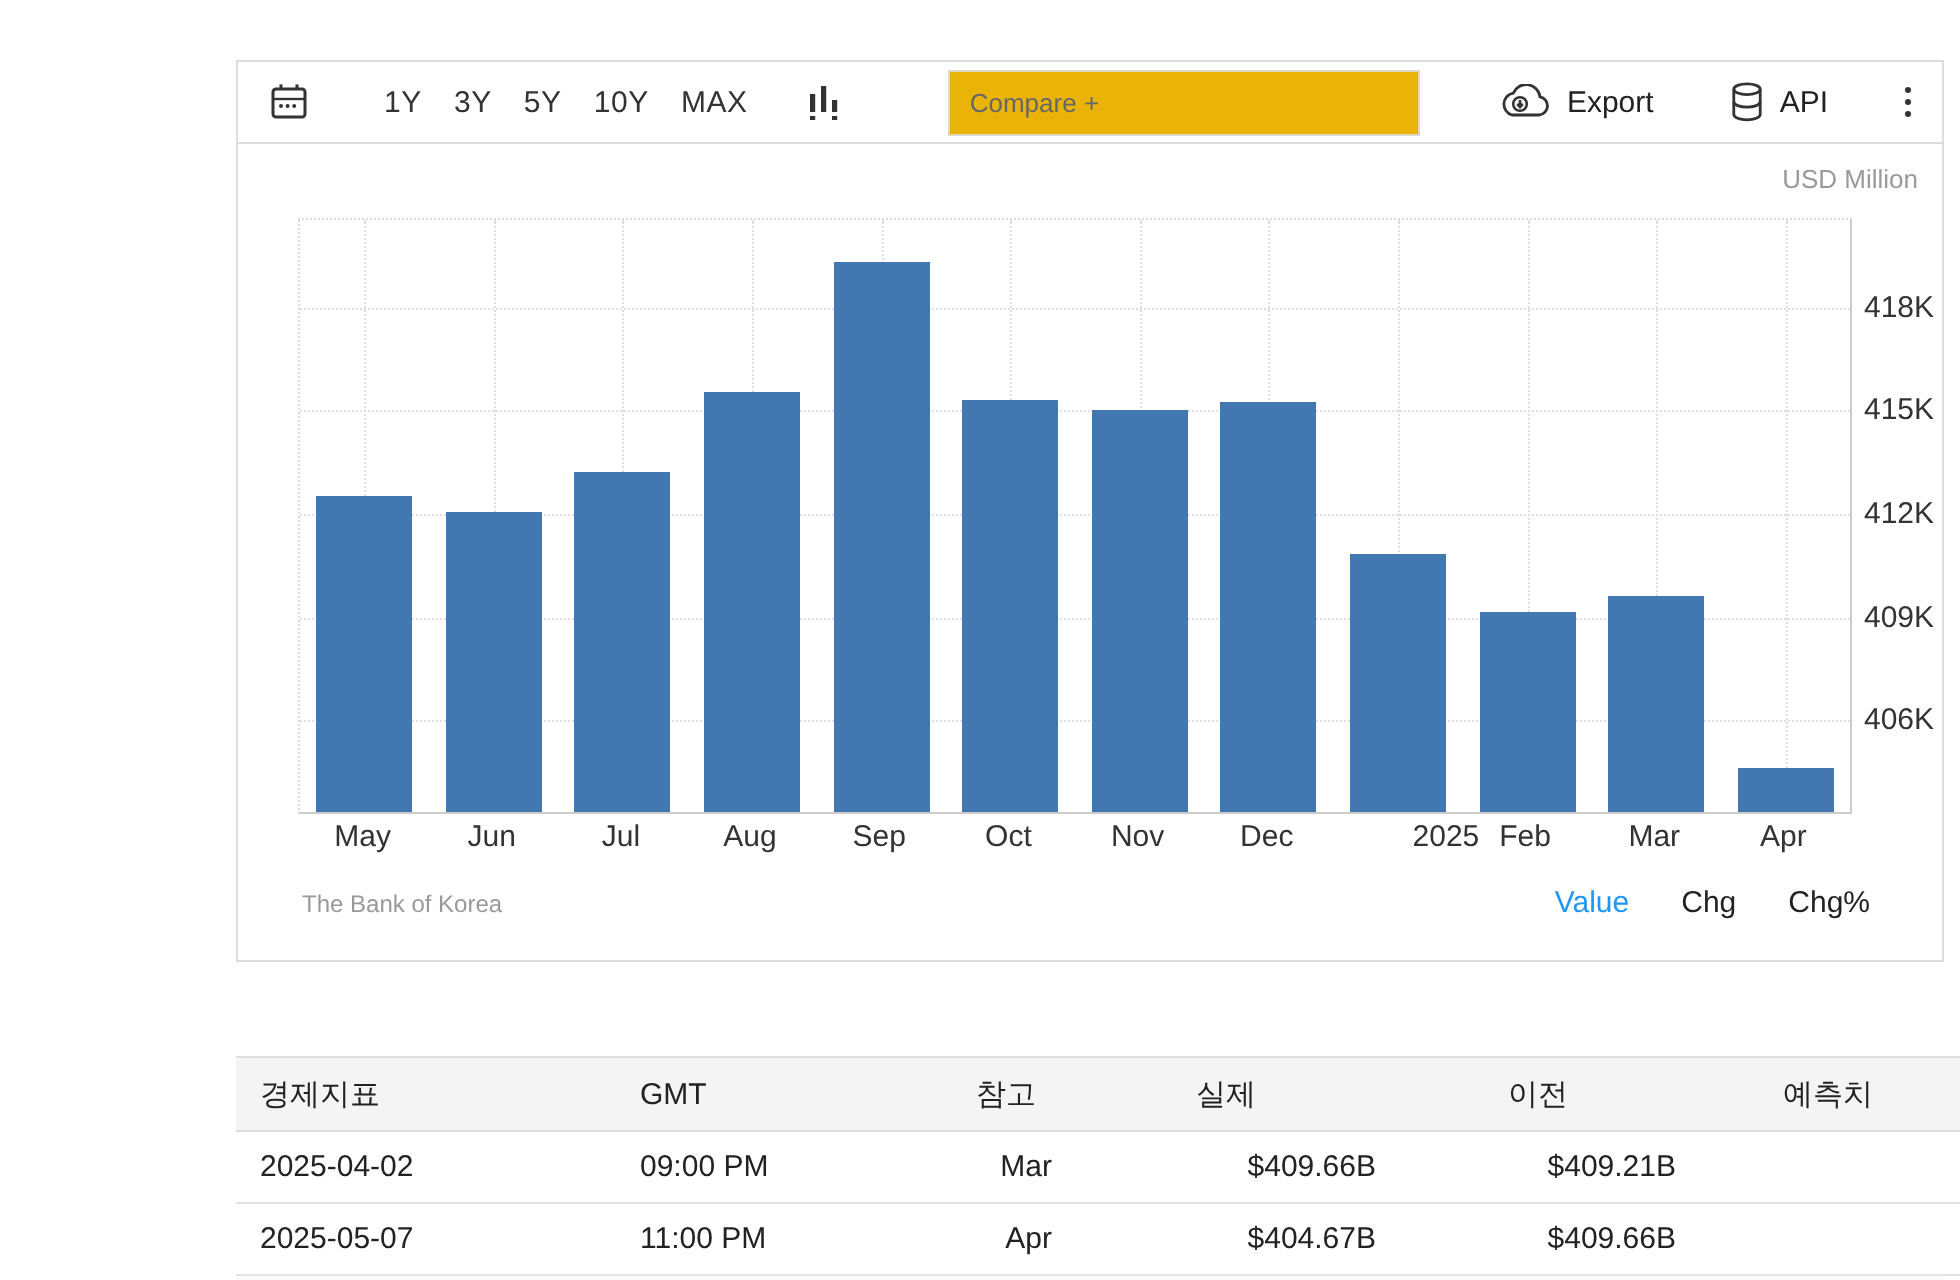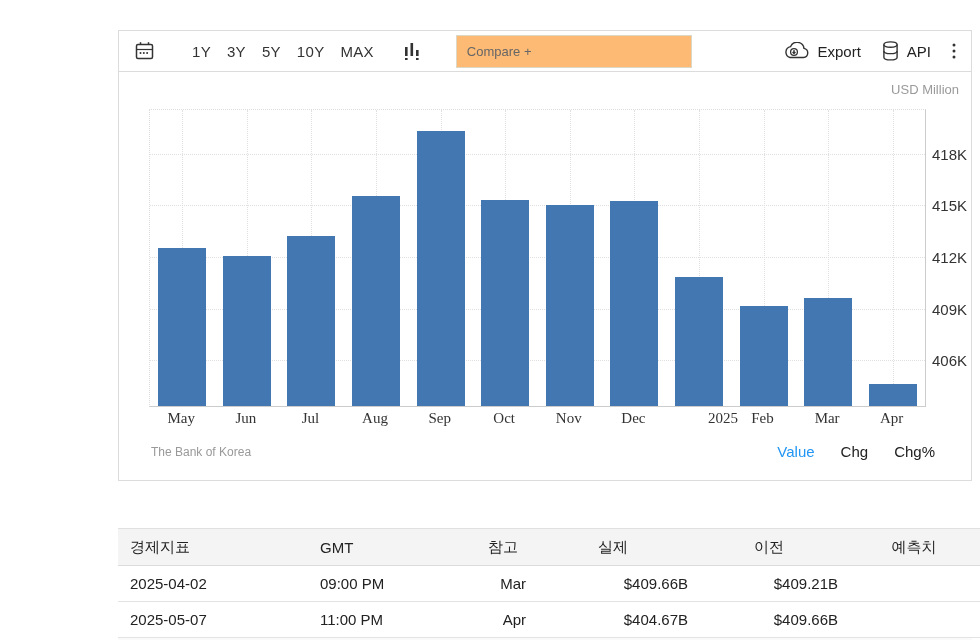--- a/index.html
+++ b/index.html
@@ -9,39 +9,39 @@
   .panel{position:absolute;left:118px;top:30px;width:854px;height:451px;
     border:1px solid #dcdcdc;box-sizing:border-box;background:#fff;}
   
   .toolbar{height:41px;border-bottom:1px solid #dcdcdc;box-sizing:border-box;
     display:flex;align-items:center;padding:0 14px;}
   .icon-btn{background:none;border:none;padding:0;display:flex;align-items:center;cursor:pointer;}
   .ranges{display:flex;gap:16px;margin-left:36px;justify-content:center;}
   .range-btn{background:none;border:none;padding:0;font-size:15px;color:#333;cursor:pointer;
     font-family:inherit;letter-spacing:.3px;}
   .charttype{margin-left:28px;}
-  .compare{margin-left:34px;width:236px;height:33px;border:1px solid #ddd7c6;box-sizing:border-box;
-    font-size:13px;color:#555;padding:0 10px;outline:none;font-family:inherit;background:#fdba74;}
+  .compare{margin-left:52px;width:236px;height:33px;border:1px solid #ddd7c6;box-sizing:border-box;
+    font-size:13px;color:#555;padding:0 10px;outline:none;font-family:inherit;background:#eab308;}
   .compare::placeholder{color:#666;opacity:1;}
-  .tb-right{margin-left:auto;display:flex;align-items:center;gap:20px;}
+  .tb-right{margin-left:auto;display:flex;align-items:center;gap:37px;}
   .tb-item{background:none;border:none;display:flex;align-items:center;gap:7px;cursor:pointer;
     font-size:15px;color:#222;font-family:inherit;padding:0;}
   
   .chart-area{position:relative;height:408px;}
   .unit-label{position:absolute;top:10px;right:12px;font-size:13px;color:#9a9a9a;}
   .plot{position:absolute;left:30px;top:37px;width:775px;height:296px;box-sizing:content-box;
     border-top:1px dotted #ddd;border-left:1px dotted #ddd;
     border-right:1px solid #ccc;border-bottom:1px solid #ccc;}
   .gridline-h{position:absolute;left:0;right:0;height:0;border-top:1px dotted #e0e0e0;}
   .gridline-v{position:absolute;top:0;bottom:0;width:0;border-left:1px dotted #e0e0e0;}
   .bar{position:absolute;bottom:0;width:48px;transform:translateX(-50%);}
   .y-labels{position:absolute;left:813px;top:37px;width:44px;height:296px;}
   .y-tick{position:absolute;transform:translateY(-50%);font-size:15px;color:#333;}
   .x-labels{position:absolute;left:30px;top:338px;width:775px;height:20px;}
-  .x-tick{position:absolute;transform:translateX(-50%);font-size:15px;color:#333;white-space:nowrap;font-family:Liberation Serif, serif;}
+  .x-tick{position:absolute;transform:translateX(-50%);font-size:15px;color:#333;white-space:nowrap;}
   .chart-footer{position:absolute;left:32px;right:36px;top:371px;display:flex;
     justify-content:space-between;align-items:center;}
   .source{font-size:12px;color:#999;}
   .footer-links{display:flex;gap:26px;font-size:15px;color:#222;}
   .footer-link{cursor:pointer;}
   .footer-link.active{color:#2196f3;}
   
   .table-wrap{position:absolute;left:118px;top:528px;width:854px;}
   table{width:100%;border-collapse:collapse;font-size:15px;color:#222;table-layout:fixed;}
   thead th{background:#f4f4f4;font-weight:normal;height:36px;color:#222;

